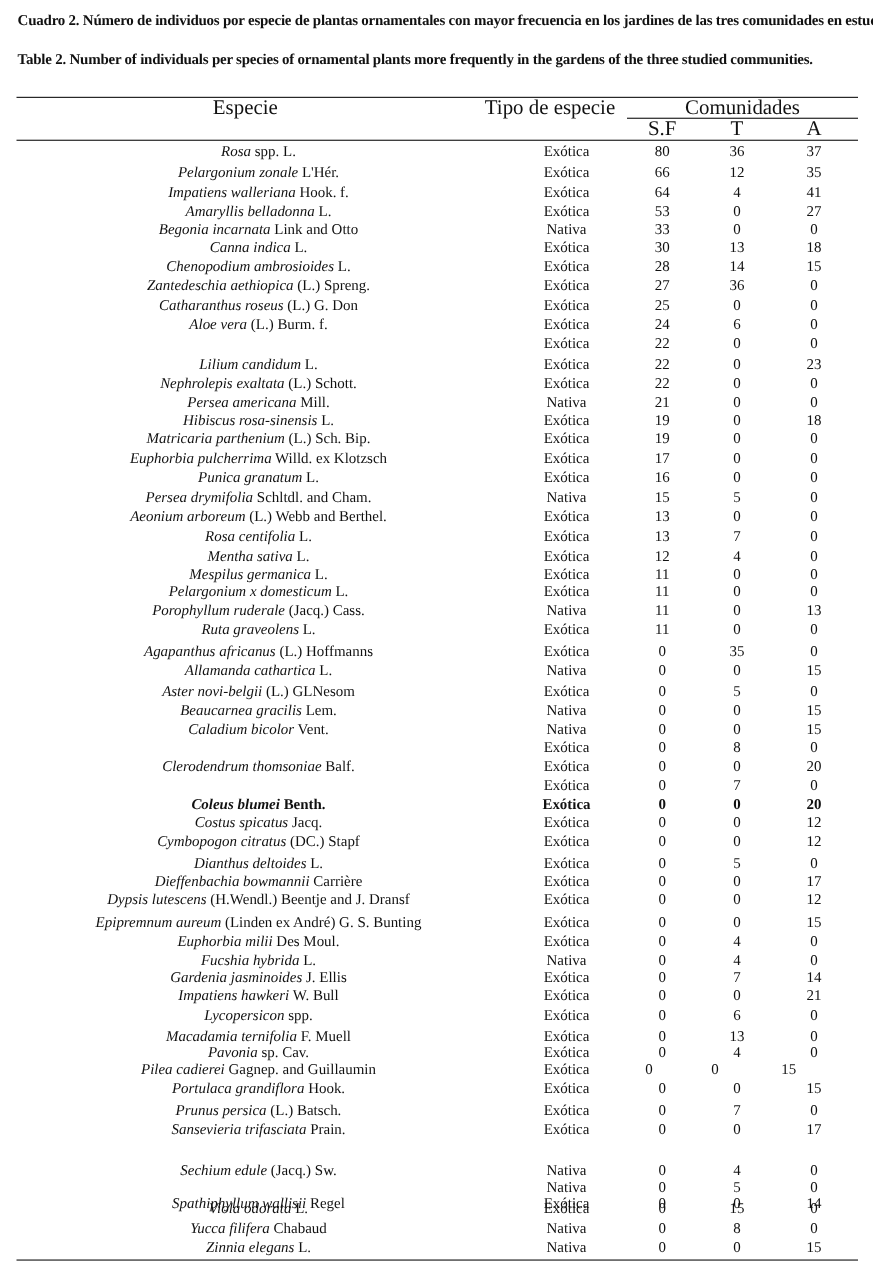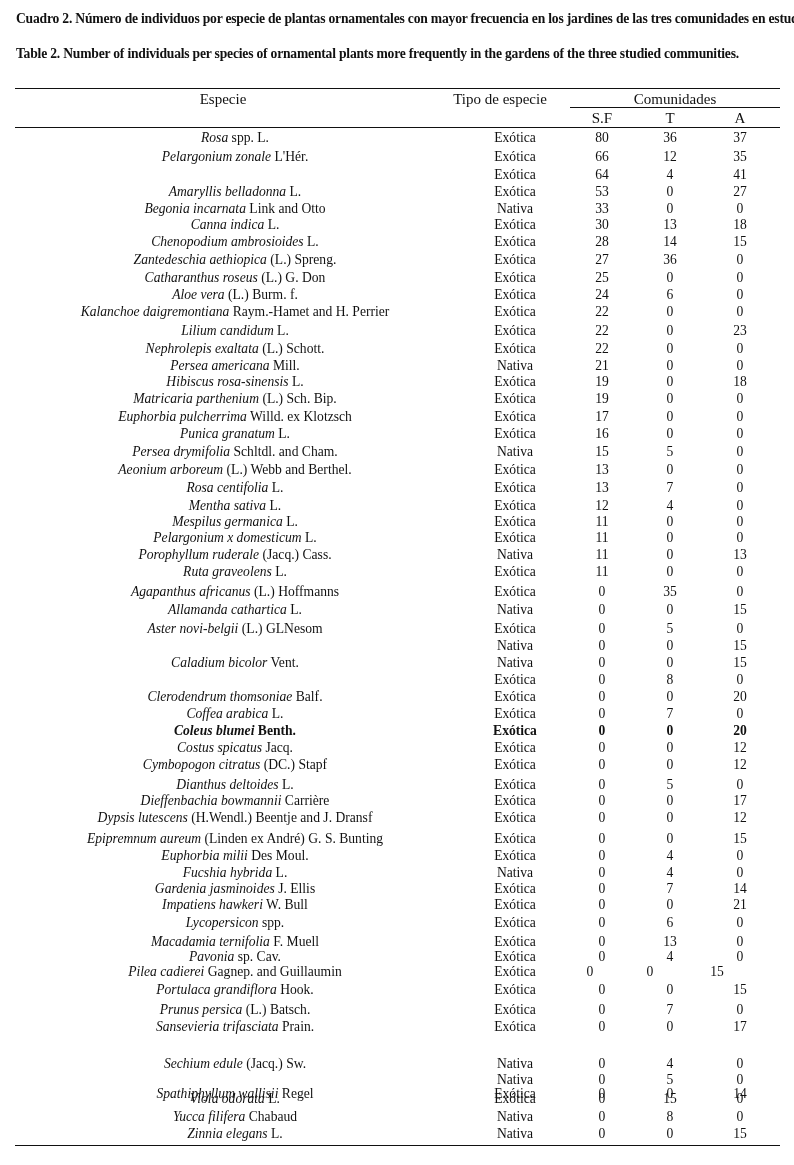--- a/index.html
+++ b/index.html
@@ -14,21 +14,21 @@
   }
   .cap-es { top: 10px; text-indent: 0; padding-left: 68px; text-indent: -68px; }
   .cap-en { top: 45px; padding-left: 56px; text-indent: -56px; }
 
   .rule { position: absolute; left: 15px; height: 0; border-top: 1.4px solid #111; }
   .rule-top { top: 88px; width: 765px; }
   .rule-mid { top: 107px; left: 570px; width: 210px; border-top-width: 1px; }
   .rule-head { top: 127px; width: 765px; border-top-width: 1px; }
   .rule-bottom { top: 1145px; width: 765px; }
 
-  .hdr { position: absolute; font-size: 15px; line-height: 16px; text-align: center; }
+  .hdr { position: absolute; font-size: 19px; line-height: 16px; text-align: center; }
   .h-especie { left: 15px; width: 416px; top: 91px; }
   .h-tipo { left: 440px; width: 120px; top: 91px; }
   .h-com { left: 570px; width: 210px; top: 91px; }
   .h-sf { left: 580px; width: 44px; top: 110px; }
   .h-t { left: 648px; width: 44px; top: 110px; }
   .h-a { left: 718px; width: 44px; top: 110px; }
 
   .rows { position: absolute; left: 15px; top: 129px; width: 765px; }
   .row { position: absolute; left: 0; width: 765px; height: 17px; font-size: 13.6px; line-height: 17px; }
   .c { position: absolute; top: 0; text-align: center; white-space: nowrap; }
@@ -73,20 +73,21 @@
       <div class="c c-a">37</div>
     </div>
     <div class="row" style="top: 19px;">
       <div class="c c-sp"><i>Pelargonium zonale</i> <span>L'Hér.</span></div>
       <div class="c c-tipo">Exótica</div>
       <div class="c c-sf">66</div>
       <div class="c c-t">12</div>
       <div class="c c-a">35</div>
     </div>
     <div class="row" style="top: 37px;">
+      <div class="c c-sp"><i>Impatiens walleriana</i> <span>Hook. f.</span></div>
       <div class="c c-tipo">Exótica</div>
       <div class="c c-sf">64</div>
       <div class="c c-t">4</div>
       <div class="c c-a">41</div>
     </div>
     <div class="row" style="top: 54px;">
       <div class="c c-sp"><i>Amaryllis belladonna</i> <span>L.</span></div>
       <div class="c c-tipo">Exótica</div>
       <div class="c c-sf">53</div>
       <div class="c c-t">0</div>
@@ -128,21 +129,20 @@
       <div class="c c-a">0</div>
     </div>
     <div class="row" style="top: 157px;">
       <div class="c c-sp"><i>Aloe vera</i> <span>(L.) Burm. f.</span></div>
       <div class="c c-tipo">Exótica</div>
       <div class="c c-sf">24</div>
       <div class="c c-t">6</div>
       <div class="c c-a">0</div>
     </div>
     <div class="row" style="top: 174px;">
-      <div class="c c-sp"><i>Kalanchoe daigremontiana</i> <span>Raym.-Hamet and H. Perrier</span></div>
       <div class="c c-tipo">Exótica</div>
       <div class="c c-sf">22</div>
       <div class="c c-t">0</div>
       <div class="c c-a">0</div>
     </div>
     <div class="row" style="top: 193px;">
       <div class="c c-sp"><i>Lilium candidum</i> <span>L.</span></div>
       <div class="c c-tipo">Exótica</div>
       <div class="c c-sf">22</div>
       <div class="c c-t">0</div>
@@ -261,20 +261,21 @@
       <div class="c c-a">15</div>
     </div>
     <div class="row" style="top: 491px;">
       <div class="c c-sp"><i>Aster novi-belgii</i> <span>(L.) GLNesom</span></div>
       <div class="c c-tipo">Exótica</div>
       <div class="c c-sf">0</div>
       <div class="c c-t">5</div>
       <div class="c c-a">0</div>
     </div>
     <div class="row" style="top: 508px;">
+      <div class="c c-sp"><i>Beaucarnea gracilis</i> <span>Lem.</span></div>
       <div class="c c-tipo">Nativa</div>
       <div class="c c-sf">0</div>
       <div class="c c-t">0</div>
       <div class="c c-a">15</div>
     </div>
     <div class="row" style="top: 525px;">
       <div class="c c-sp"><i>Caladium bicolor</i> <span>Vent.</span></div>
       <div class="c c-tipo">Nativa</div>
       <div class="c c-sf">0</div>
       <div class="c c-t">0</div>
@@ -287,21 +288,20 @@
       <div class="c c-a">0</div>
     </div>
     <div class="row" style="top: 559px;">
       <div class="c c-sp"><i>Clerodendrum thomsoniae</i> <span>Balf.</span></div>
       <div class="c c-tipo">Exótica</div>
       <div class="c c-sf">0</div>
       <div class="c c-t">0</div>
       <div class="c c-a">20</div>
     </div>
     <div class="row" style="top: 576px;">
-      <div class="c c-sp"><i>Coffea arabica</i> <span>L.</span></div>
       <div class="c c-tipo">Exótica</div>
       <div class="c c-sf">0</div>
       <div class="c c-t">7</div>
       <div class="c c-a">0</div>
     </div>
     <div class="row" style="top: 593px; font-weight: bold;">
       <div class="c c-sp"><i>Coleus blumei</i> <span>Benth.</span></div>
       <div class="c c-tipo">Exótica</div>
       <div class="c c-sf">0</div>
       <div class="c c-t">0</div>

